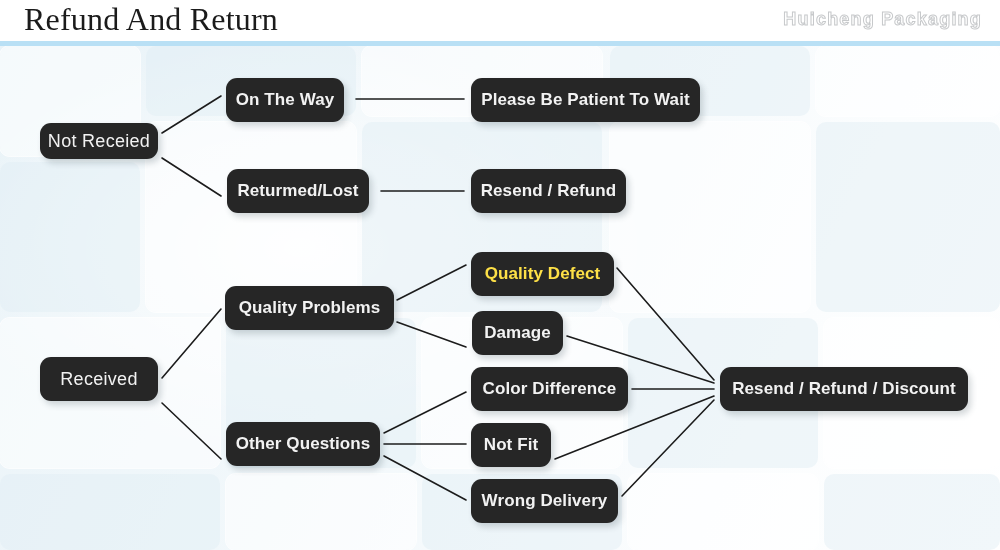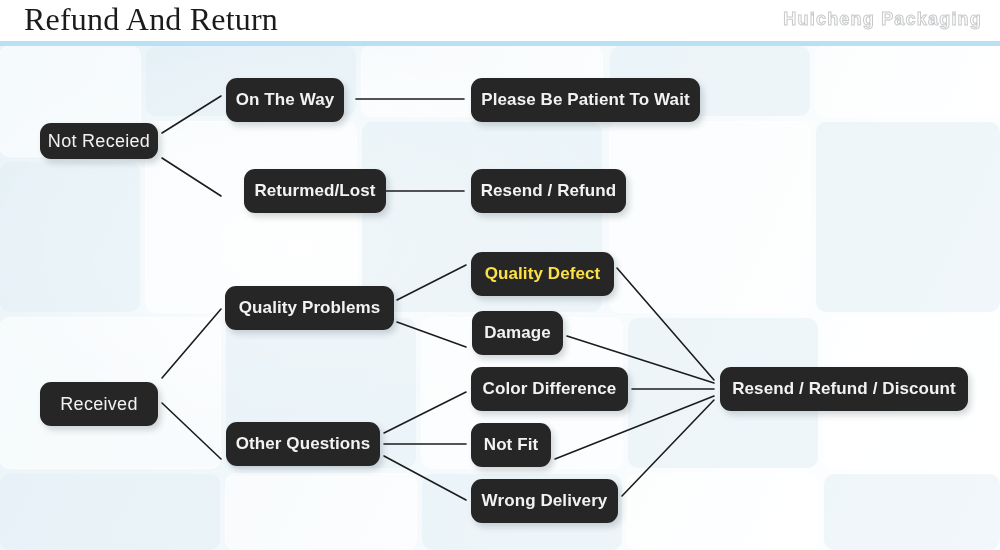--- a/index.html
+++ b/index.html
@@ -159,30 +159,30 @@
         <line x1="555" y1="413" x2="714" y2="350" stroke="#1c1c1c" stroke-width="1.6" stroke-linecap="round"></line>
         <line x1="622" y1="450" x2="714" y2="354" stroke="#1c1c1c" stroke-width="1.6" stroke-linecap="round"></line>
       </svg>
     <div id="nodes-layer">
         <div class="node plain" style="left: 40px; top: 77px; width: 118px; height: 36px; background: rgb(38, 38, 38); color: rgb(242, 242, 242);">
           <span>Not Receied</span>
         </div>
         <div class="node" style="left: 226px; top: 32px; width: 118px; height: 44px; background: rgb(38, 38, 38); color: rgb(242, 242, 242);">
           <span>On The Way</span>
         </div>
-        <div class="node" style="left: 227px; top: 123px; width: 142px; height: 44px; background: rgb(38, 38, 38); color: rgb(242, 242, 242); margin-left: 17px;">
+        <div class="node" style="left: 227px; top: 123px; width: 142px; height: 44px; background: rgb(38, 38, 38); color: rgb(242, 242, 242);">
           <span>Returmed/Lost</span>
         </div>
         <div class="node" style="left: 471px; top: 32px; width: 229px; height: 44px; background: rgb(38, 38, 38); color: rgb(242, 242, 242);">
           <span>Please Be Patient To Wait</span>
         </div>
         <div class="node" style="left: 471px; top: 123px; width: 155px; height: 44px; background: rgb(38, 38, 38); color: rgb(242, 242, 242); text-align: center;">
           <span>Resend / Refund</span>
         </div>
-        <div class="node plain" style="left: 40px; top: 336px; width: 118px; height: 44px; background: rgb(38, 38, 38); color: rgb(242, 242, 242);">
+        <div class="node plain" style="left: 40px; top: 311px; width: 118px; height: 44px; background: rgb(38, 38, 38); color: rgb(242, 242, 242);">
           <span>Received</span>
         </div>
         <div class="node" style="left: 225px; top: 240px; width: 169px; height: 44px; background: rgb(38, 38, 38); color: rgb(242, 242, 242);">
           <span>Quality Problems</span>
         </div>
         <div class="node" style="left: 226px; top: 376px; width: 154px; height: 44px; background: rgb(38, 38, 38); color: rgb(242, 242, 242);">
           <span>Other Questions</span>
         </div>
         <div class="node" style="left: 471px; top: 206px; width: 143px; height: 44px; background: rgb(38, 38, 38); color: #fde047;">
           <span>Quality Defect</span>

